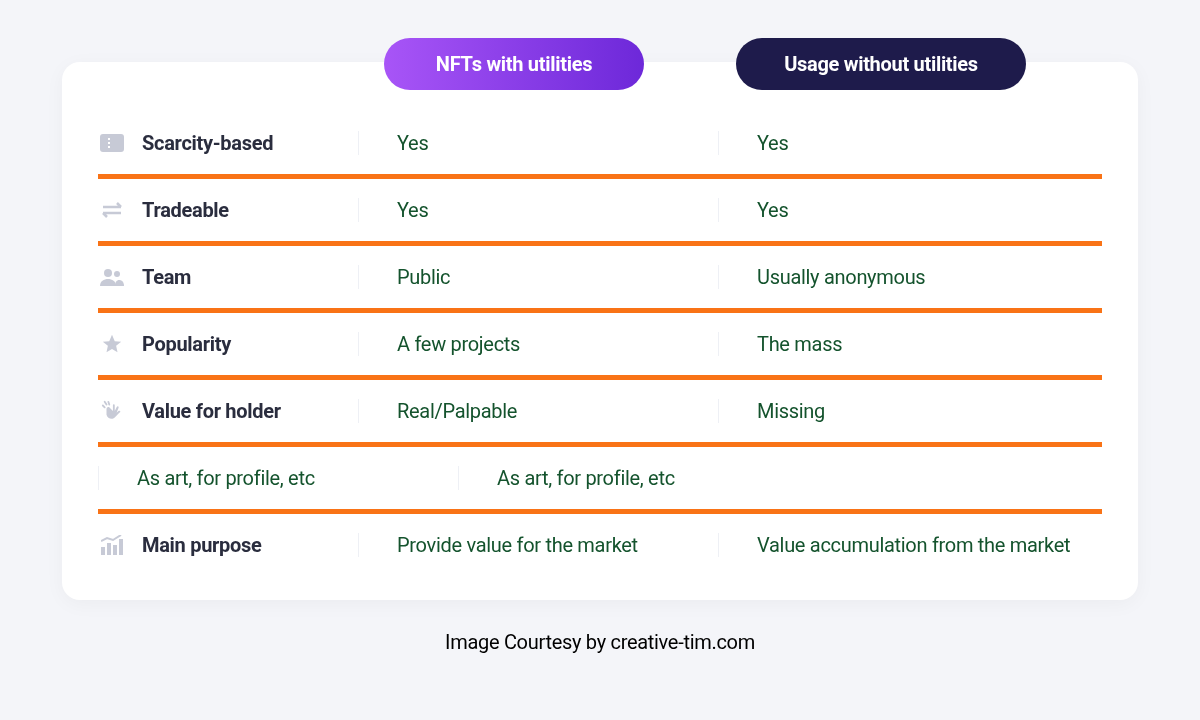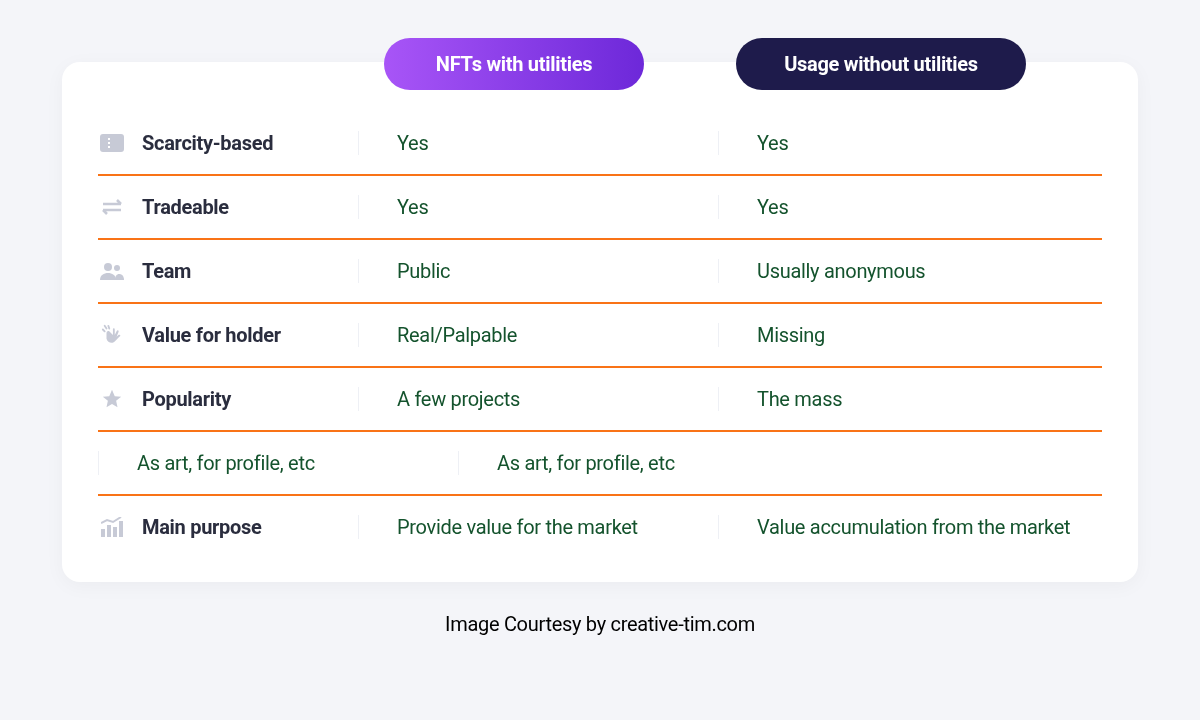--- a/index.html
+++ b/index.html
@@ -48,21 +48,21 @@
   }
   .card {
     background: #fff;
     border-radius: 18px;
     box-shadow: 0 4px 20px rgba(0,0,0,0.04);
     padding: 50px 36px 24px 36px;
   }
   .row {
     display: flex;
     align-items: center;
-    border-bottom: 2px solid #f97316;
+    border-bottom: 5px solid #f97316;
     padding: 19px 0;
   }
   .row:last-child { border-bottom: none; }
   .cell-label {
     width: 260px;
     display: flex;
     align-items: center;
     gap: 16px;
   }
   .icon {
@@ -155,41 +155,41 @@
         <span class="label-text">Team</span>
       </div>
       <div class="cell-with">Public</div>
       <div class="cell-without">Usually anonymous</div>
     </div>
 
     <div class="row">
       <div class="cell-label">
         <span class="icon">
           <svg width="22" height="22" viewBox="0 0 24 24" fill="currentColor">
+              <path d="M12 2 L15 9 L22 9.5 L16.5 14 L18 21 L12 17.5 L6 21 L7.5 14 L2 9.5 L9 9 Z"></path>
+            </svg>
+        </span>
+        <span class="label-text">Popularity</span>
+      </div>
+      <div class="cell-with">A few projects</div>
+      <div class="cell-without">The mass</div>
+    </div>
+
+    <div class="row">
+      <div class="cell-label">
+        <span class="icon">
+          <svg width="22" height="22" viewBox="0 0 24 24" fill="currentColor">
               <path d="M6 10 C6 8 8 7 9 8 L13 12 L13 6 C13 4 15 4 15 6 L15 12 L17 8 C18 6 20 7 19 9 L17 14 L19 12 C21 11 22 13 20 14 L15 19 C12 22 7 20 6 16 Z"></path>
               <path d="M2 6 L4 8 M4 2 L6 5 M8 2 L9 5" stroke="currentColor" stroke-width="2" stroke-linecap="round"></path>
             </svg>
         </span>
         <span class="label-text">Value for holder</span>
       </div>
       <div class="cell-with">Real/Palpable</div>
       <div class="cell-without">Missing</div>
-    </div>
-
-    <div class="row">
-      <div class="cell-label">
-        <span class="icon">
-          <svg width="22" height="22" viewBox="0 0 24 24" fill="currentColor">
-              <path d="M12 2 L15 9 L22 9.5 L16.5 14 L18 21 L12 17.5 L6 21 L7.5 14 L2 9.5 L9 9 Z"></path>
-            </svg>
-        </span>
-        <span class="label-text">Popularity</span>
-      </div>
-      <div class="cell-with">A few projects</div>
-      <div class="cell-without">The mass</div>
     </div>
 
     <div class="row">
       <div class="cell-with">As art, for profile, etc</div>
       <div class="cell-without">As art, for profile, etc</div>
     </div>
 
     <div class="row">
       <div class="cell-label">
         <span class="icon">

